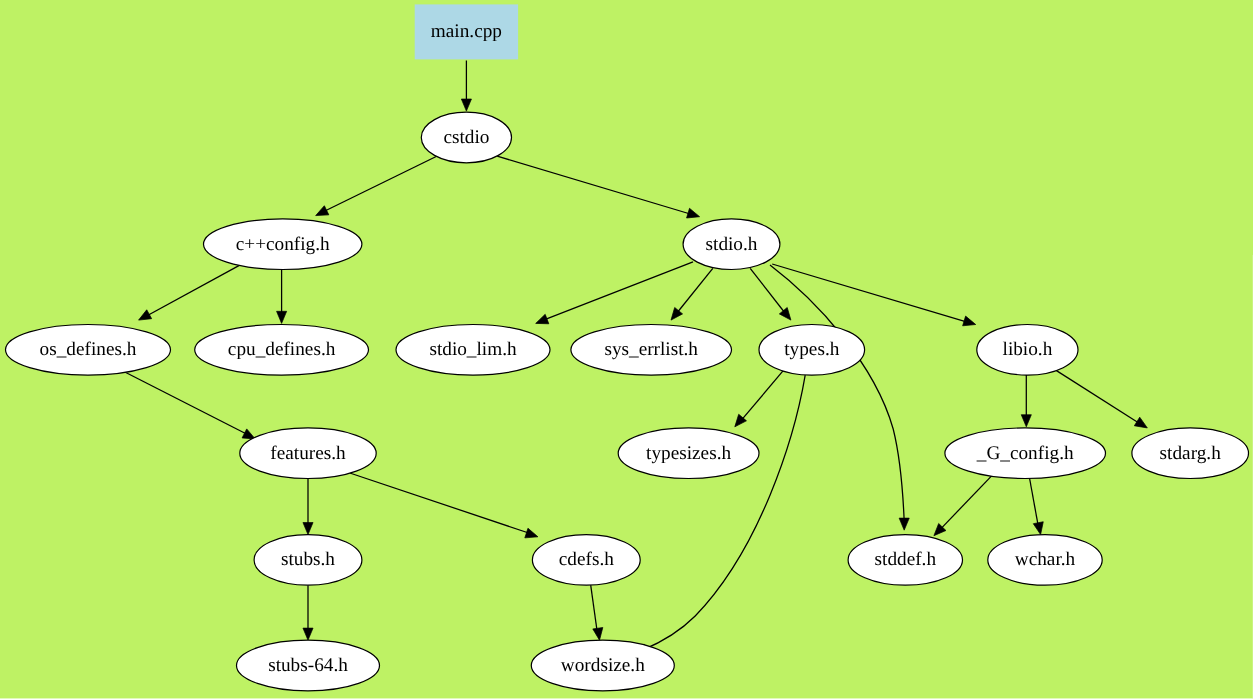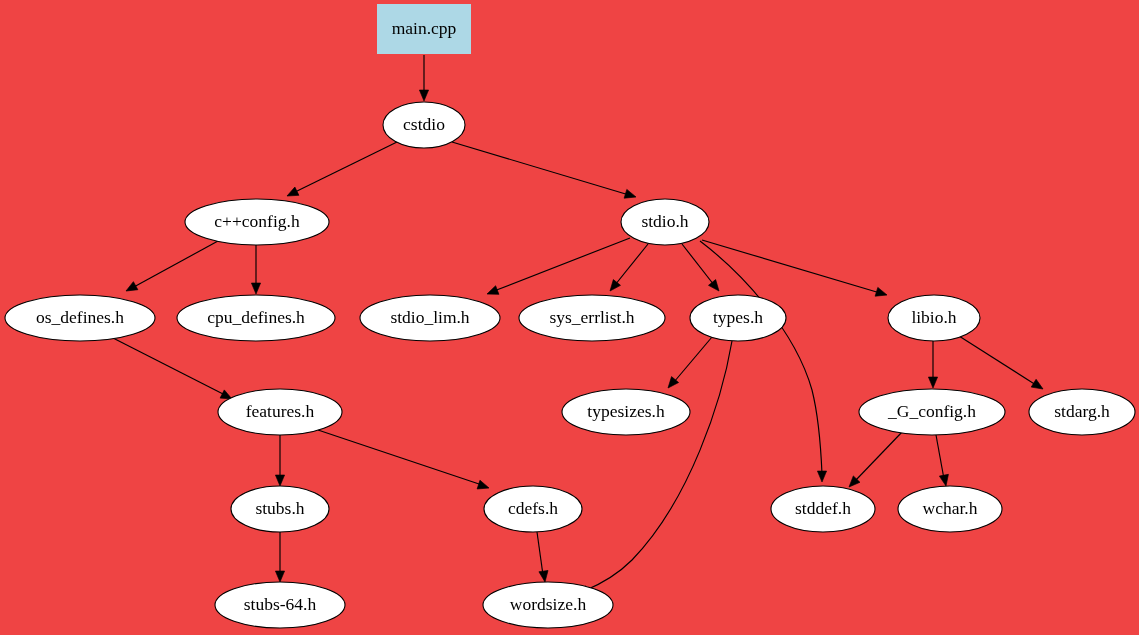--- a/index.html
+++ b/index.html
@@ -4,21 +4,21 @@
 <style>
   html, body {
     margin: 0;
     padding: 0;
     background: #ffffff;
   }
   #canvas {
     position: relative;
     width: 1139px;
     height: 635px;
-    background: #ef4444;
+    background: #bef264;
     overflow: hidden;
   }
   svg#graph {
     position: absolute;
     left: 0;
     top: 0;
     width: 1139px;
     height: 635px;
     display: block;
   }

